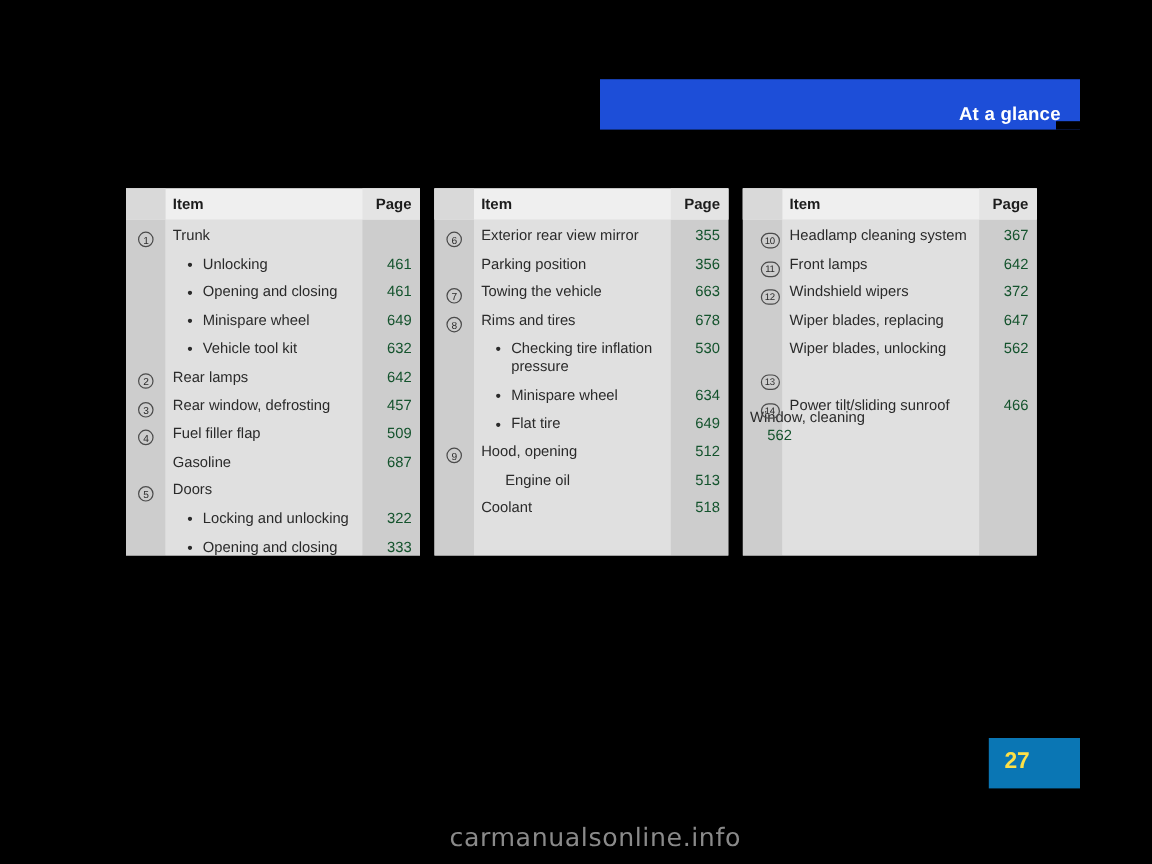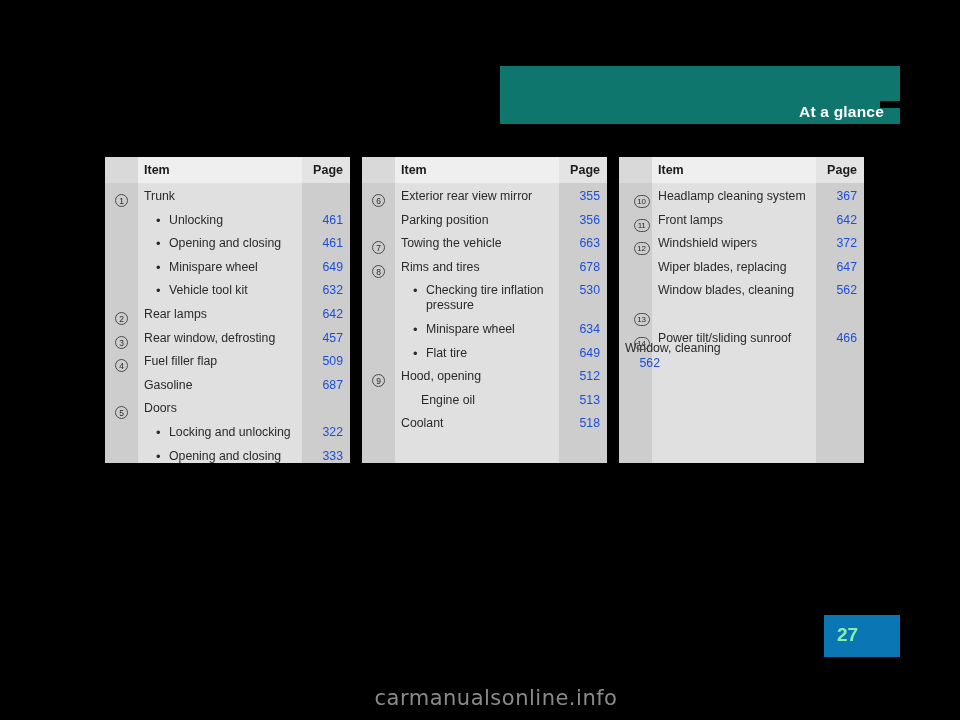--- a/index.html
+++ b/index.html
@@ -16,22 +16,22 @@
     font-family: "Liberation Sans", sans-serif;
     -webkit-font-smoothing: antialiased;
   }
 
   
   #header-banner {
     position: absolute;
     left: 500px;
     top: 66px;
     width: 400px;
-    height: 58px;
-    background: #0f766e;
+    height: 42px;
+    background: #1d4ed8;
   }
   #header-title {
     position: absolute;
     right: 16px;
     bottom: 3px;
     color: #ffffff;
     font-size: 15.5px;
     font-weight: bold;
     letter-spacing: 0.2px;
     white-space: nowrap;
@@ -187,38 +187,38 @@
     color: #2a2a2a;
     line-height: 15px;
   }
   .r-page {
     width: 48px;
     flex: 0 0 48px;
     text-align: right;
     padding-right: 7px;
     box-sizing: border-box;
     font-size: 12.3px;
-    color: #1d4ed8;
+    color: #14532d;
     line-height: 15px;
   }
 
   
   #page-box {
     position: absolute;
     left: 824px;
     top: 615px;
     width: 76px;
     height: 42px;
     background: #0a76b4;
   }
   #page-number {
     position: absolute;
     left: 13px;
     top: 9px;
-    color: #86efac;
+    color: #fde047;
     font-size: 19px;
     font-weight: bold;
   }
 
   
   #watermark {
     position: absolute;
     left: 16px;
     top: 686px;
     width: 960px;
@@ -403,21 +403,21 @@
             <div class="r-text">Windshield wipers</div>
             <div class="r-page">372</div>
           </div>
           <div class="row" style="top: 76.8px;">
             <div class="r-num"></div>
             <div class="r-text">Wiper blades, replacing</div>
             <div class="r-page">647</div>
           </div>
           <div class="row" style="top: 100.4px;">
             <div class="r-num"></div>
-            <div class="r-text">Window blades, cleaning</div>
+            <div class="r-text">Wiper blades, unlocking</div>
             <div class="r-page">562</div>
           </div>
           <div class="row" style="top: 124px; flex-direction: column;">
             <div class="r-num"><span class="numcircle wide">13</span></div>
             <div class="r-text">Window, cleaning</div>
             <div class="r-page">562</div>
           </div>
           <div class="row" style="top: 147.6px;">
             <div class="r-num"><span class="numcircle wide">14</span></div>
             <div class="r-text">Power tilt/sliding sunroof</div>

